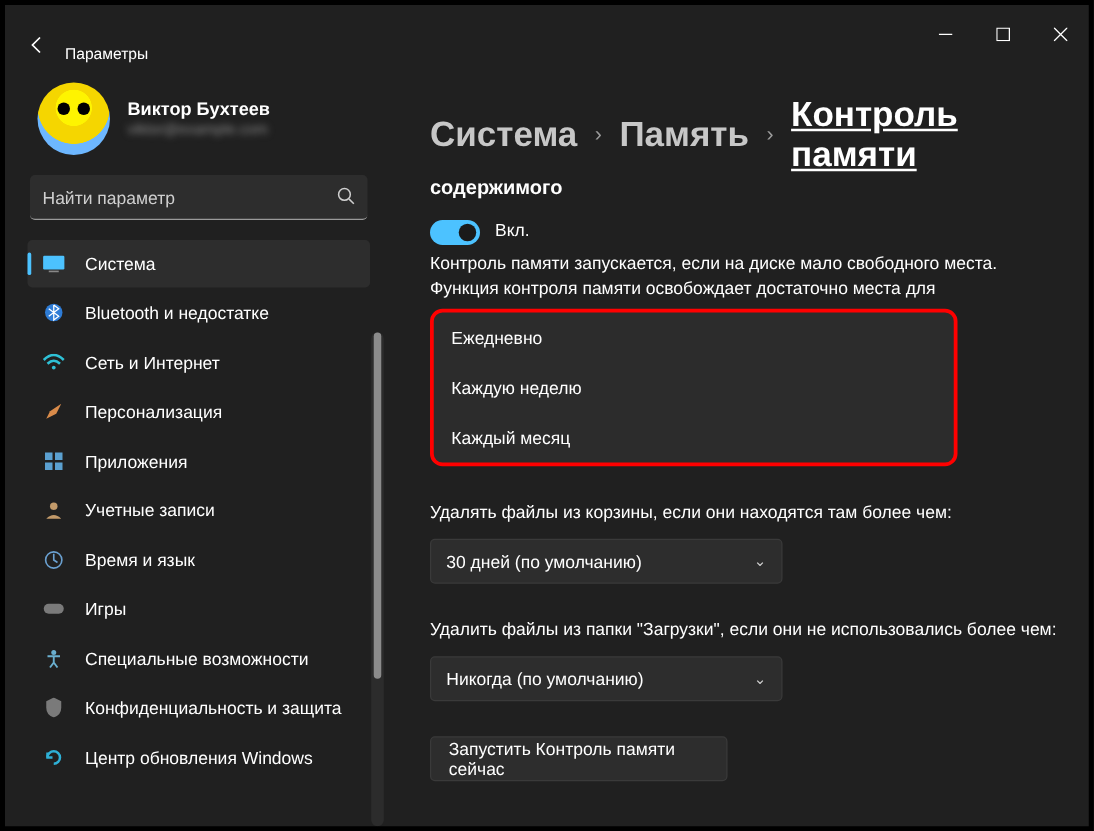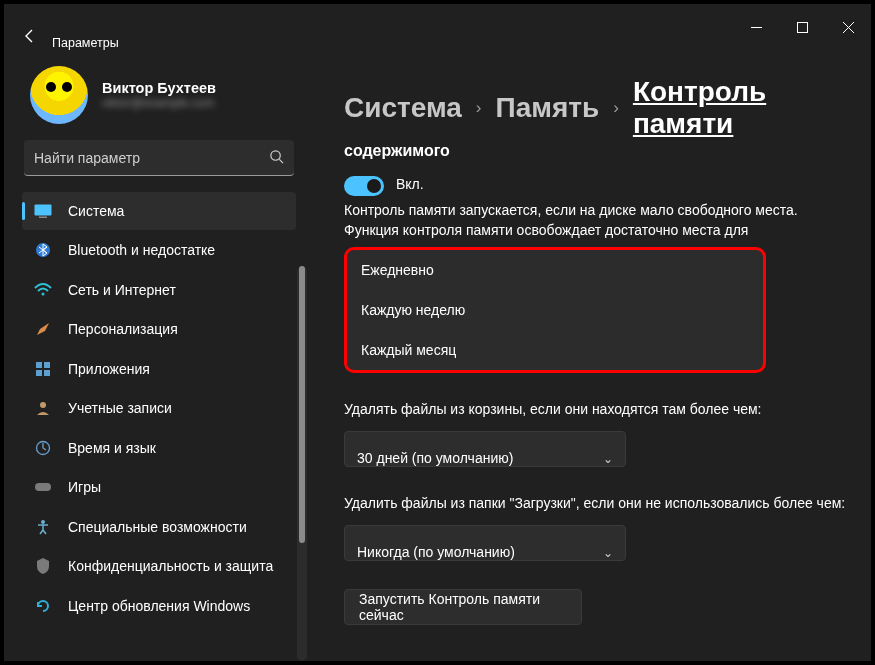--- a/index.html
+++ b/index.html
@@ -102,21 +102,21 @@
   }
   .dd-item.highlight{ background:#383838; }
   .dd-item.highlight::before{
     content:""; position:absolute; left:0; top:11px; bottom:11px; width:3px;
     background:#4cc2ff; border-radius:2px;
   }
   .field-label{ font-size:14px; margin-top:26px; max-width:510px; line-height:1.45; }
   .select{
     margin-top:12px;
     height:36px; width:282px; background:#2d2d2d; border:1px solid #3a3a3a;
-    border-radius:4px; display:flex; align-items:flex-end; padding:0 12px;
+    border-radius:4px; display:flex; align-items:center; padding:0 12px;
     justify-content:space-between;
   }
   .chev{ font-size:12px; color:#cfcfcf; }
   .run-btn{
     margin-top:28px; height:36px; width:238px;
     background:#2d2d2d; border:1px solid #3a3a3a; border-radius:4px;
     display:flex; align-items:center; padding:0 14px;
   }
 </style>
 </head>

